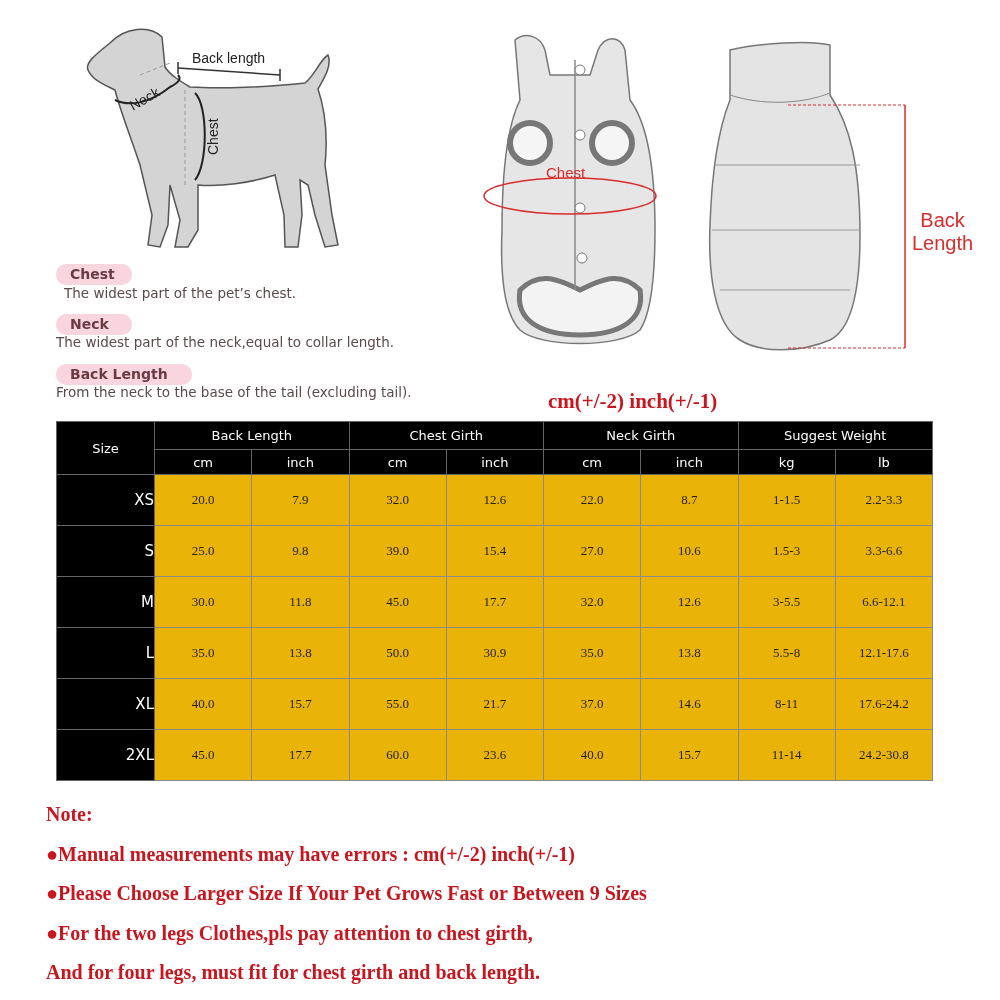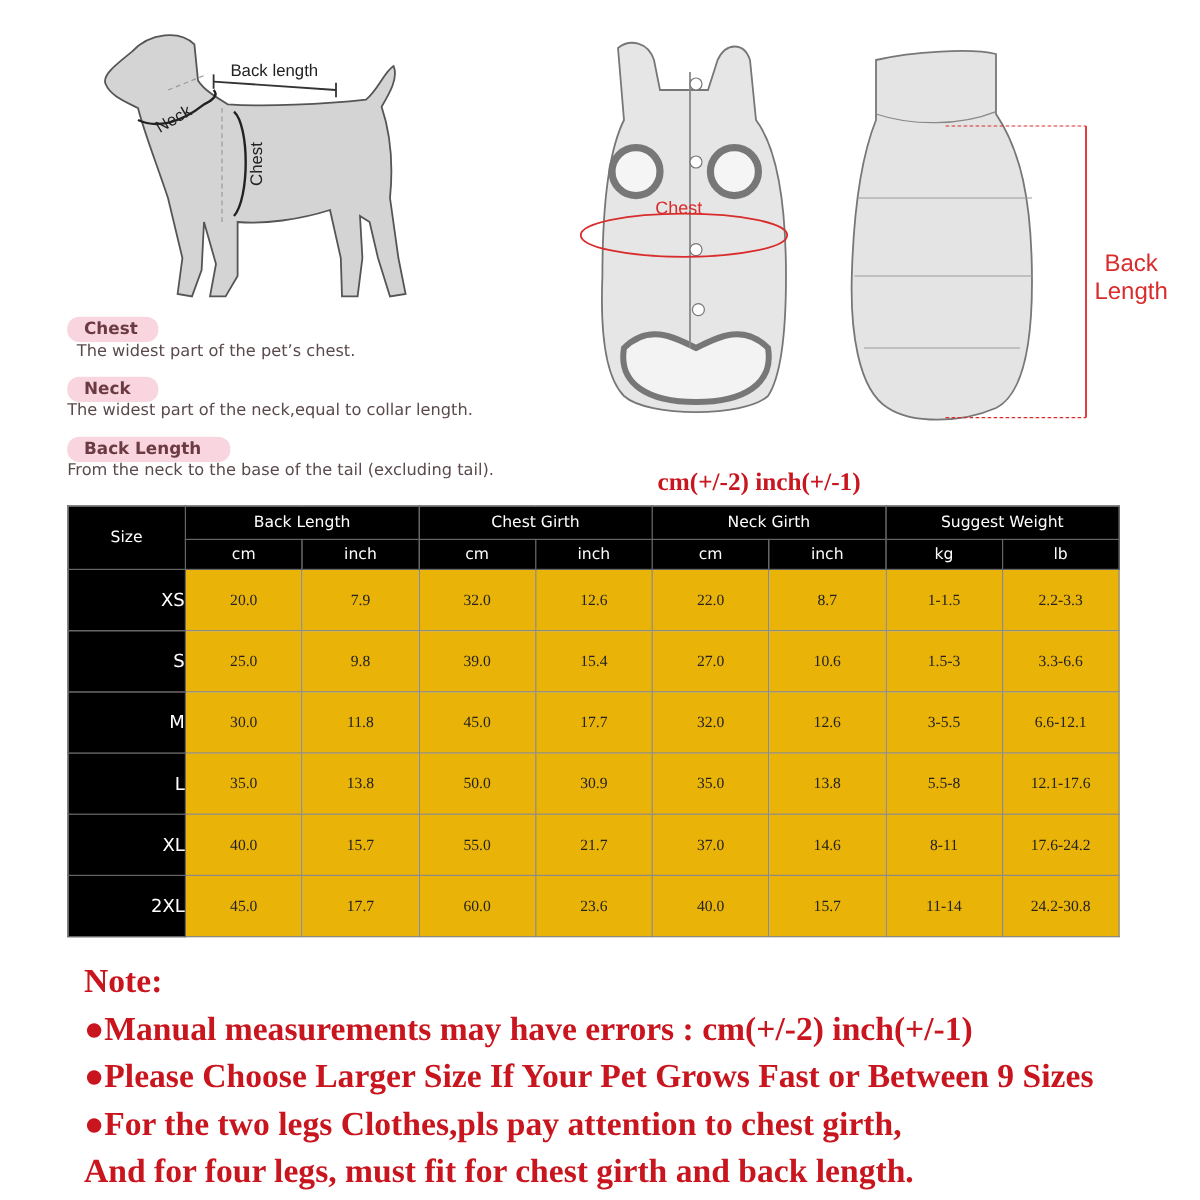--- a/index.html
+++ b/index.html
@@ -21,21 +21,21 @@
   
   #size-table { left:56px; top:421px; border-collapse:collapse; width:877px; table-layout:fixed; }
   #size-table td, #size-table th { border:1px solid #8a8a8a; text-align:center; padding:0; }
   #size-table thead th { background:#000; color:#fff; font-weight:normal; font-size:13px; font-family:"DejaVu Sans", sans-serif; border-color:#666; }
   #size-table thead tr.top th { height:27px; }
   #size-table thead tr.sub th { height:24px; }
   #size-table tbody td { height:50px; font-family:Liberation Serif, serif; font-size:13px; color:#222; background:#eab308; }
   #size-table tbody td.size { background:#000; color:#fff; font-family:"DejaVu Sans", sans-serif; font-size:15px; border-color:#666;text-align:right; }
 
   
-  .note { position:absolute; left:70px; font-family:"Liberation Serif", serif; font-weight:bold; color:#c9151e; font-size:28px; white-space:nowrap; }
+  .note { position:absolute; left:46px; font-family:"Liberation Serif", serif; font-weight:bold; color:#c9151e; font-size:20px; white-space:nowrap; }
 </style>
 </head>
 <body>
 
 <svg id="dog-diagram" class="abs" viewBox="0 0 280 245">
   <path d="M40,28 C55,12 80,10 92,22 L95,52 C100,60 110,66 120,72 C150,74 200,72 235,68 C245,60 250,45 258,40 C262,50 255,62 248,74 C255,95 258,120 255,150 L262,200 L268,230 L255,232 L245,200 L238,170 L230,165 L232,200 L228,232 L215,232 L214,200 L205,160 C180,168 150,172 128,170 L128,215 L118,232 L105,232 L110,205 L100,170 L98,210 L90,232 L78,230 L82,200 L70,150 C60,120 50,95 45,75 C35,70 22,65 18,55 C15,48 25,40 40,28 Z" fill="#d4d4d4" stroke="#555" stroke-width="1.5"></path>
   <path d="M70,60 L100,48" stroke="#999" stroke-dasharray="4,3" fill="none"></path>
   <path d="M115,75 L115,170" stroke="#999" stroke-dasharray="4,3" fill="none"></path>
   <line x1="108" y1="53" x2="210" y2="60" stroke="#333" stroke-width="1.5"></line>
   <line x1="108" y1="47" x2="108" y2="59" stroke="#333" stroke-width="1.5"></line>

